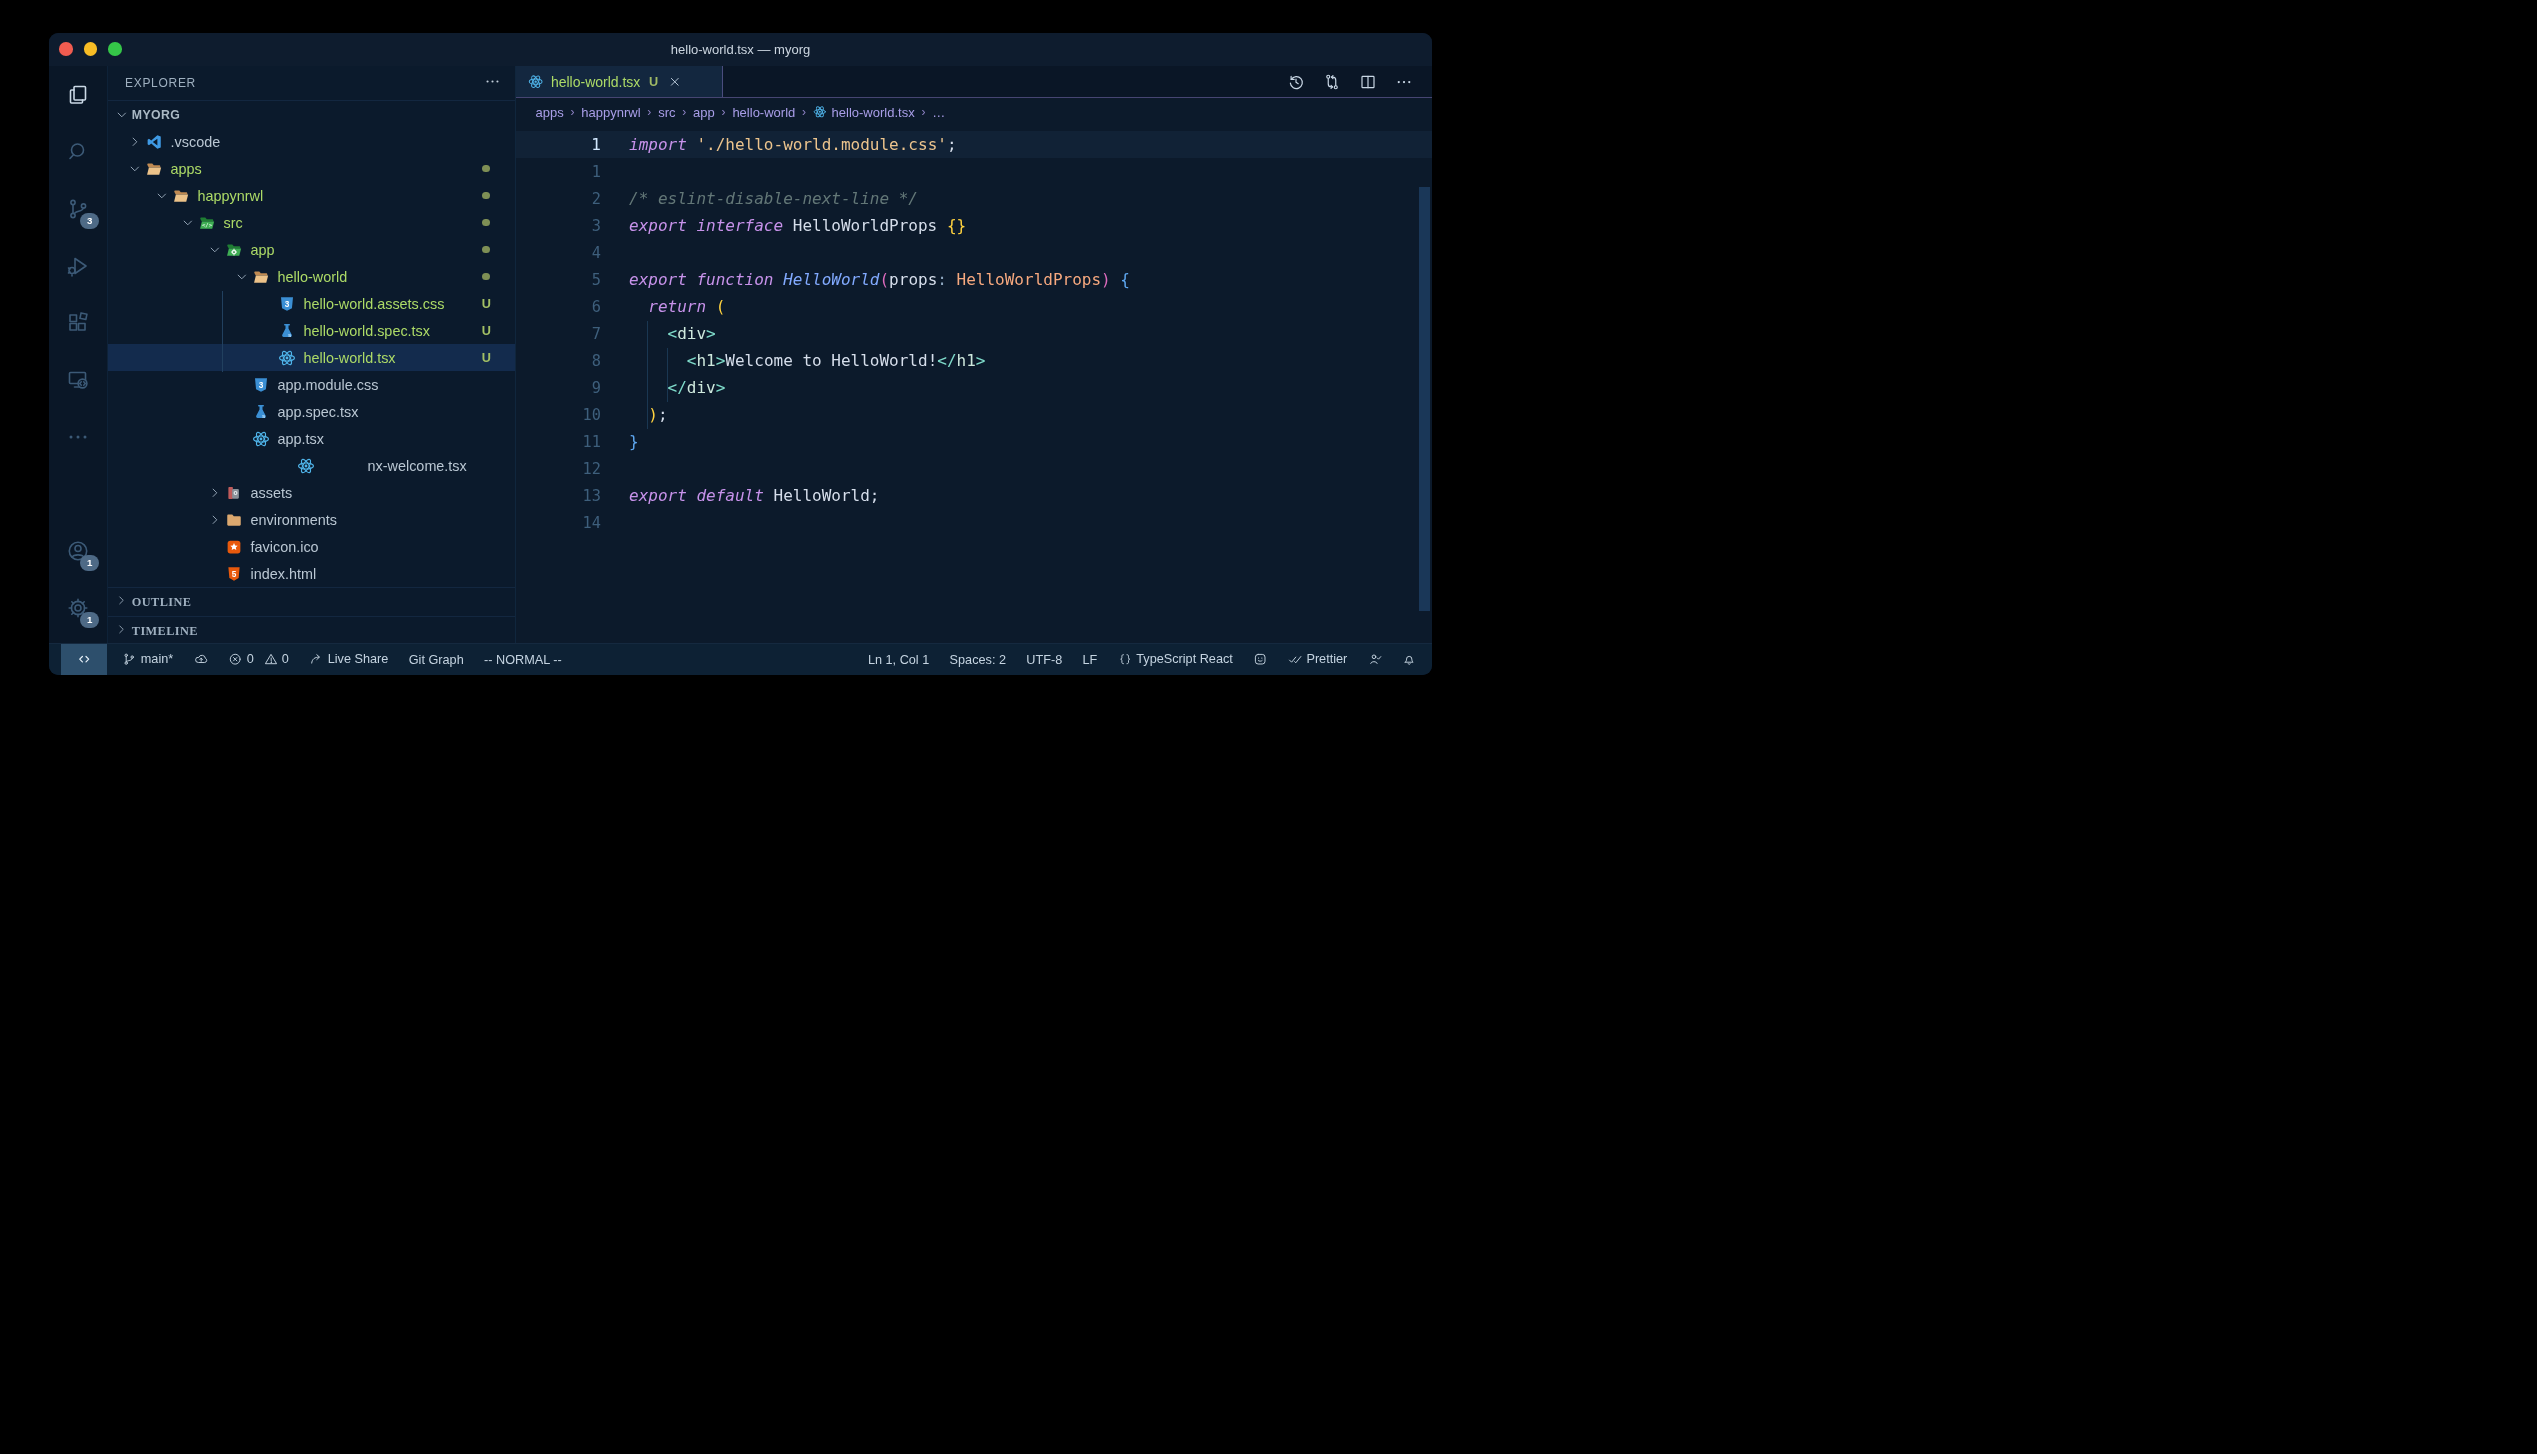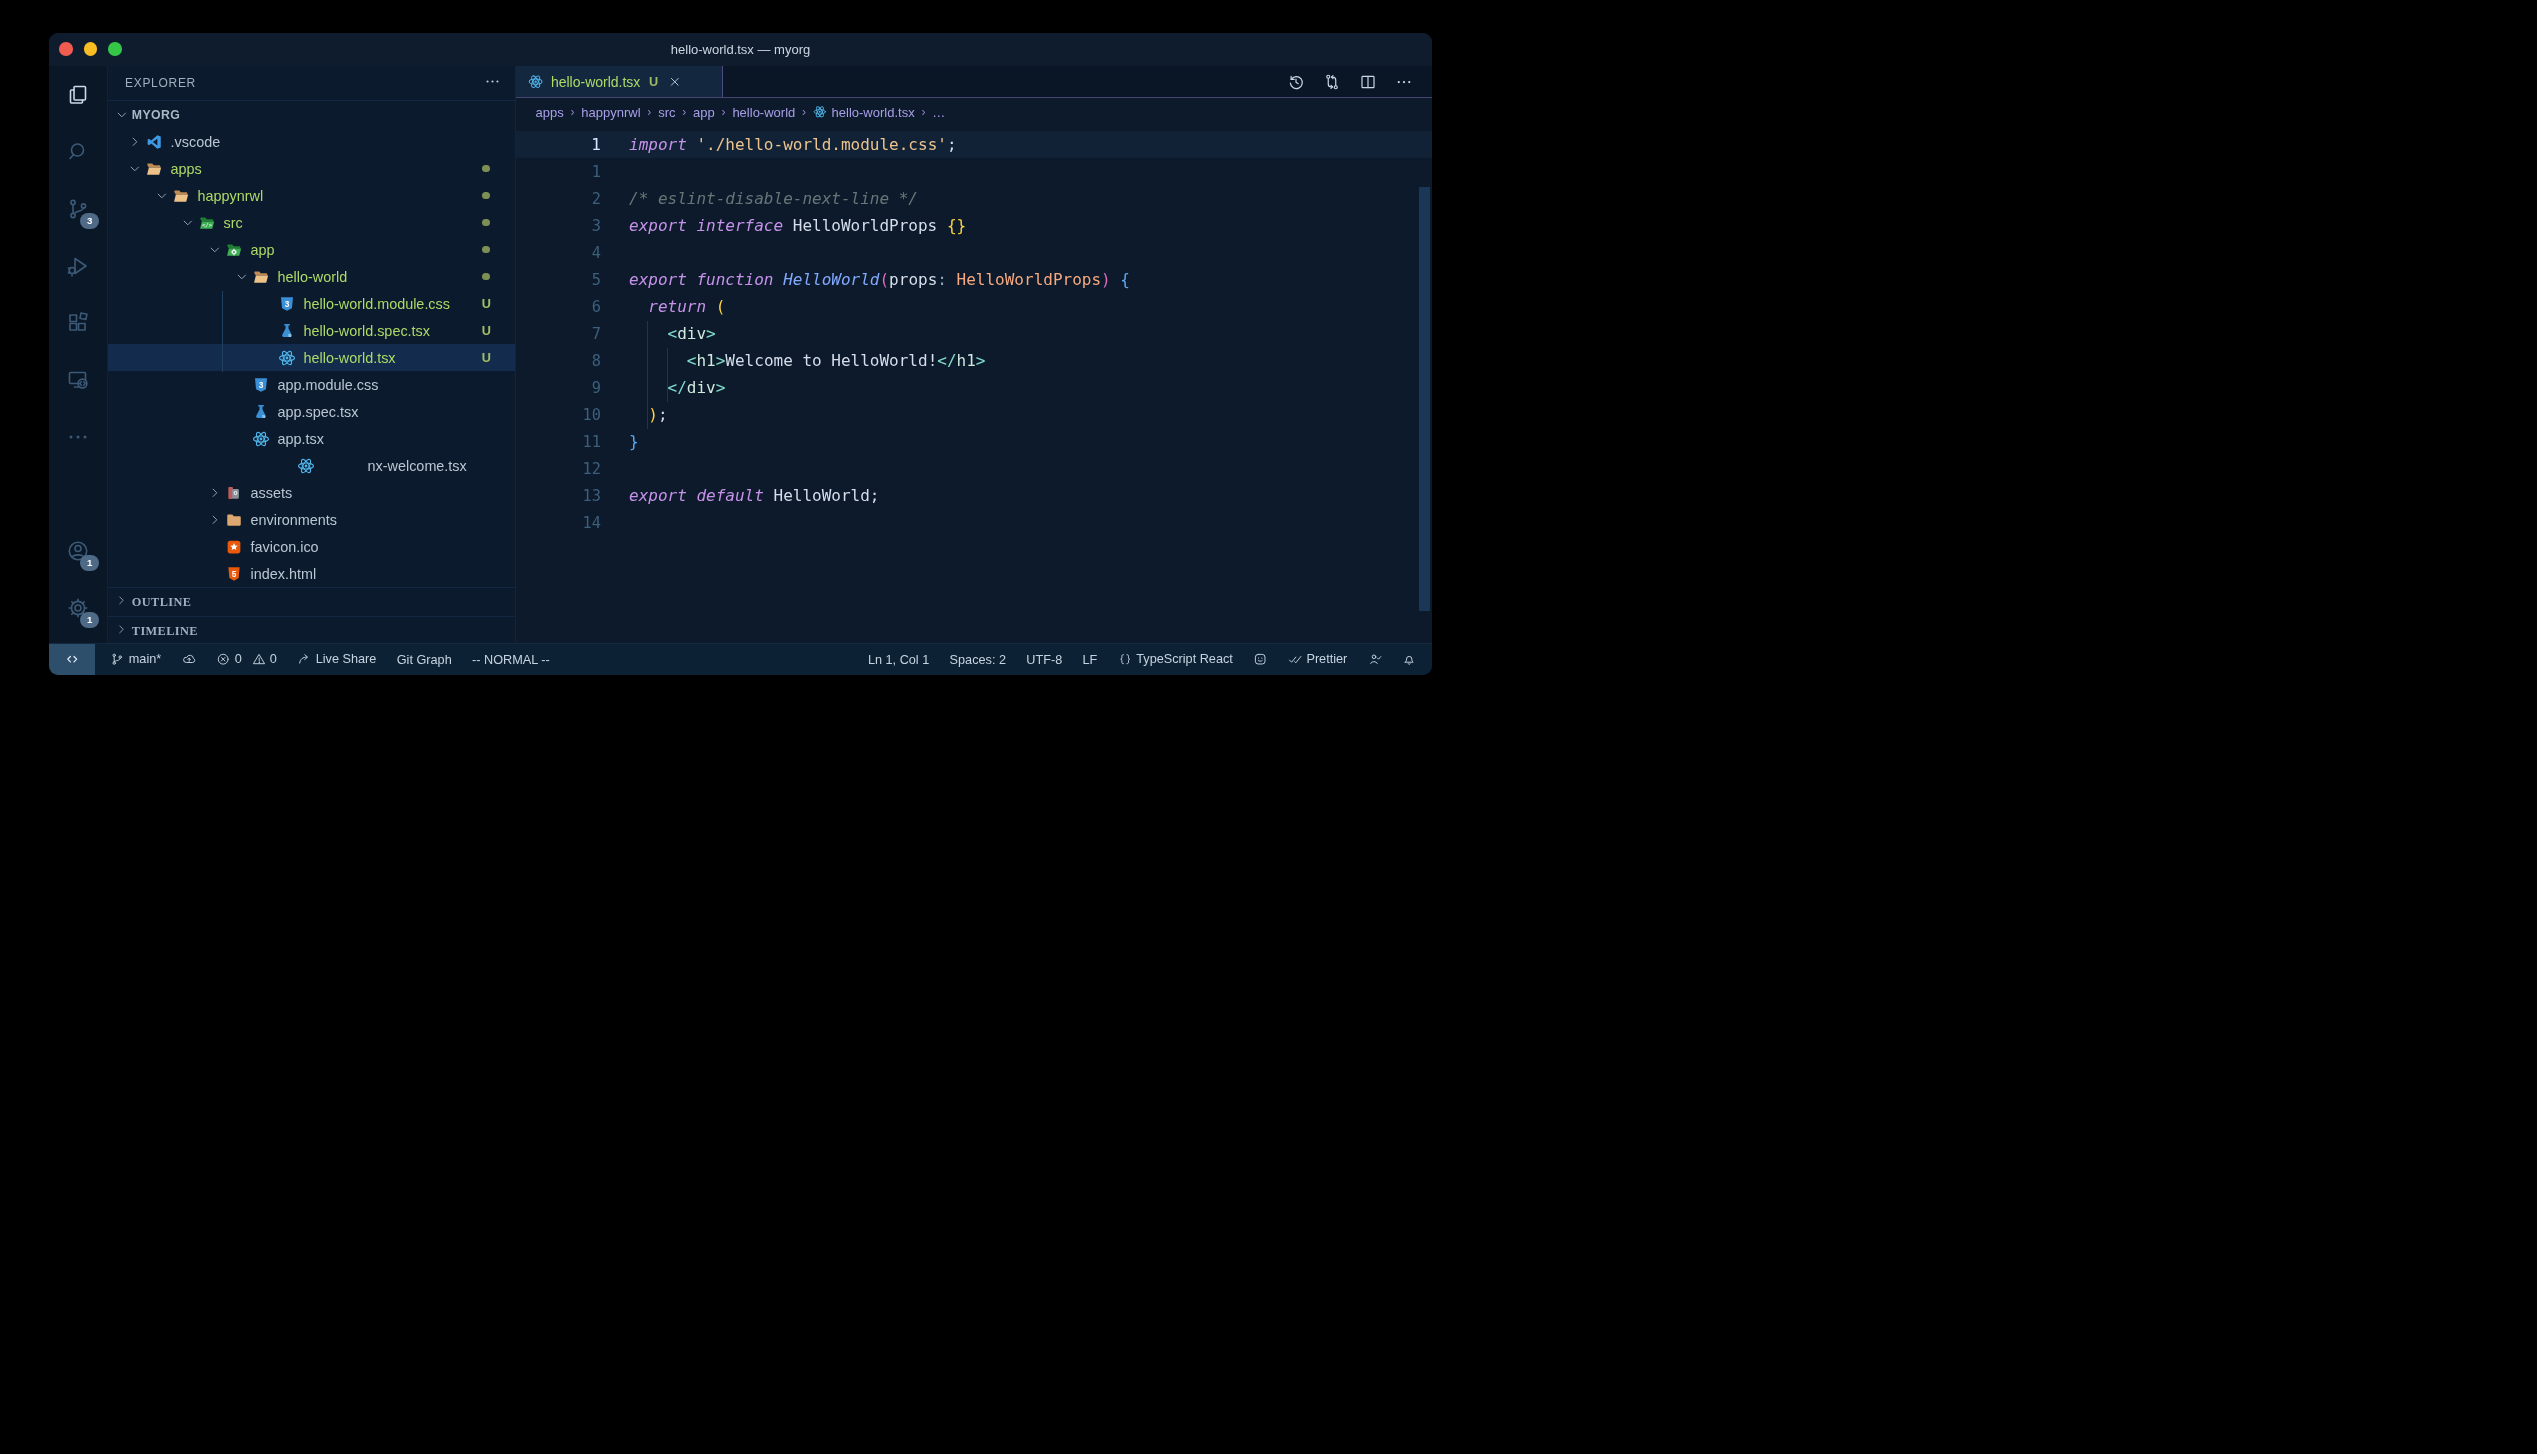--- a/index.html
+++ b/index.html
@@ -89,21 +89,21 @@
   .tok-p{color:var(--c-bracket_pink);}
   .tok-b{color:var(--c-bracket_blue);}
   .tok-j{color:var(--c-jsx_punct);}
   .tok-n{color:#cfe9dd;}
   .tok-o{color:#8fa8c0;}
   .indent-guide{position:absolute;width:0.8px;background:#1a3752;}
   .scroll-thumb{position:absolute;right:1.7px;top:61px;width:11px;height:424px;background:#1d3d60;opacity:.85;}
   
   .statusbar{height:31px;flex:0 0 31px;background:#0d2134;border-top:0.8px solid #15293f;
     display:flex;align-items:center;font-size:12.7px;color:#c5d4e1;}
-  .sb-left,.sb-right{display:flex;align-items:center;height:100%;}
+  .sb-left,.sb-right{display:flex;align-items:center;height:100%;margin-left:12px;}
   .sb-left{gap:20.3px;}
   .sb-right{margin-left:auto;gap:20.3px;padding-right:15.3px;}
   .sb-item{display:flex;align-items:center;gap:4.2px;cursor:pointer;white-space:nowrap;}
   .sb-item svg{width:14.4px;height:14.4px;}
   .sb-item.remote{width:46px;height:100%;background:#2d4f6c;justify-content:center;color:#e8f2fa;margin-right:-5.1px;}
   .pair{display:flex;align-items:center;gap:3.4px;}
 </style>
 </head>
 <body>
 
@@ -351,21 +351,21 @@
           <div class="row" style="padding-left: 153px;">
             <span class="chev"></span>
             <span class="ficon">
               <span style="display: inline-flex; align-items: center;">
                 <svg viewBox="0 0 24 24" fill="none" stroke="currentColor" stroke-width="1.6" stroke-linecap="round" stroke-linejoin="round" style="font-size:17px">
                   <path d="M4 3h16l-1.4 14.8L12 21l-6.6-3.2z" fill="#3b8fd4" stroke="none"></path>
                   <text x="12" y="15.5" font-size="11" font-weight="bold" fill="#fff" text-anchor="middle" stroke="none" font-family="Liberation Sans, sans-serif">3</text>
                 </svg>
               </span>
             </span>
-            <span class="lbl untracked">hello-world.module.css</span>
+            <span class="lbl untracked">hello-world.assets.css</span>
             <span class="badge-u">U</span>
           </div>
           <div class="row" style="padding-left: 153px;">
             <span class="chev"></span>
             <span class="ficon">
               <span style="display: inline-flex; align-items: center;">
                 <svg viewBox="0 0 24 24" fill="none" stroke="currentColor" stroke-width="1.6" stroke-linecap="round" stroke-linejoin="round" style="font-size:17px">
                   <path d="M10 3.5h4v5.2l4.3 8.3c.7 1.4-.3 3-1.8 3H7.5c-1.5 0-2.5-1.6-1.8-3l4.3-8.3z" fill="#3b8fd4" stroke="none"></path>
                   <path d="M9 3.5h6" stroke="#3b8fd4" stroke-width="2"></path>
                   <text x="15.5" y="19.5" font-size="8" font-weight="bold" fill="#bfe3ff" text-anchor="middle" stroke="none" font-family="Liberation Sans, sans-serif">s</text>

